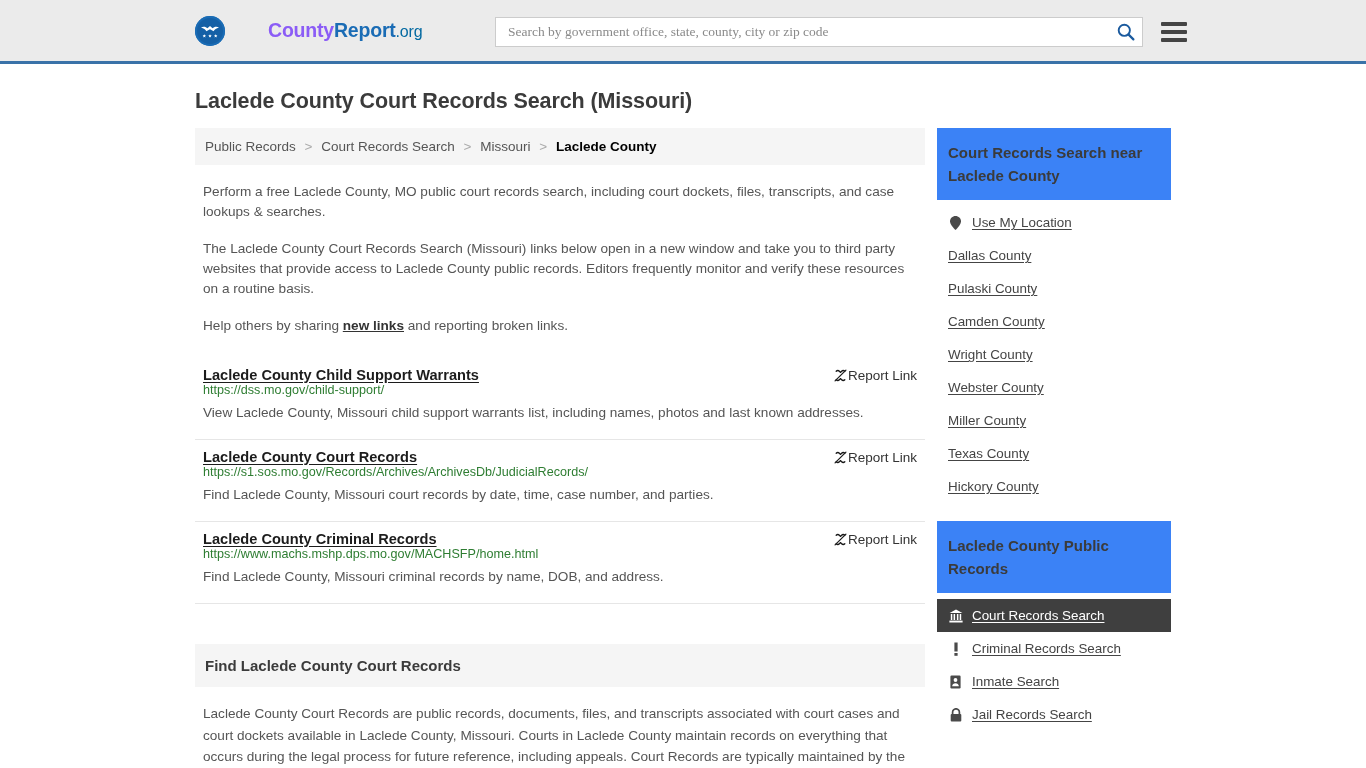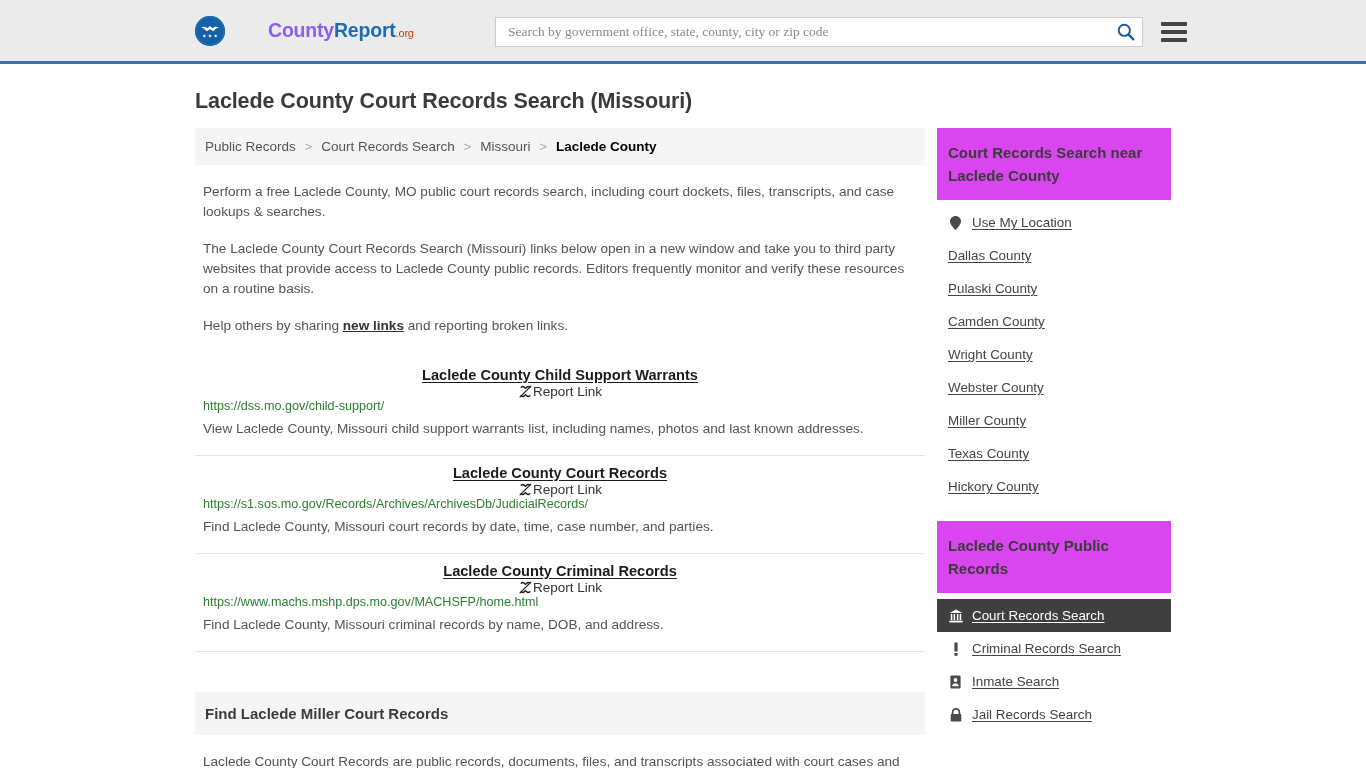--- a/index.html
+++ b/index.html
@@ -40,21 +40,21 @@
   .logo-badge svg { display:block; width:30px; height:30px; }
   .logo-text {
     font-size: 19.5px;
     letter-spacing: -0.2px;
     color: #2b2b2b;
     font-weight: 400;
     white-space: nowrap;
   }
   .logo-text .b-office { color: #1a6cb5; font-weight: 700; }
   .logo-text .b-county { color: #8b5cf6; font-weight: 700; margin-left: 36px; }
-  .logo-text .b-org { color: #c2410c; font-size: 11px; }
+  .logo-text .b-org { color: #0369a1; font-size: 16px; }
 
   .search-area {
     position: absolute;
     left: 495px;
     top: 17px;
     display: flex;
     align-items: center;
   }
   .search-box {
     width: 648px;
@@ -148,21 +148,20 @@
   .link-entry {
     padding: 9px 8px 16px 8px;
     border-bottom: 1px solid #e6e6e6;
     position: relative;
   }
   .link-entry:last-child { border-bottom: 1px solid #e6e6e6; }
   .link-row {
     display: flex;
     justify-content: space-between;
     align-items: center;
-    flex-direction: column;
   }
   .link-title {
     font-size: 14.6px;
     font-weight: 700;
     color: #1c1c1c;
     text-decoration: underline;
     text-underline-offset: 2px;
   }
   .report-link {
     display: flex;
@@ -201,21 +200,21 @@
     font-size: 13.6px;
     line-height: 21.5px;
     color: #555555;
     margin: 16px 0 0 8px;
     max-width: 712px;
   }
 
   
   .panel { margin-bottom: 18px; }
   .panel-header {
-    background: #d946ef;
+    background: #3b82f6;
     padding: 13px 11px;
     font-size: 15px;
     font-weight: 700;
     color: #3b3b3b;
     line-height: 23px;
   }
   .panel-list { padding: 6px 0 0 0; }
   .panel-item {
     display: flex;
     align-items: center;
@@ -358,21 +357,21 @@
                 <span>Report Link</span>
               </a>
             </div>
             <a href="#" class="link-url">https://www.machs.mshp.dps.mo.gov/MACHSFP/home.html</a>
             <div class="link-desc">Find Laclede County, Missouri criminal records by name, DOB, and address.</div>
           </div>
 
         </div>
 
         <div class="find-section">
-          <div class="find-header">Find Laclede Miller Court Records</div>
+          <div class="find-header">Find Laclede County Court Records</div>
           <div class="find-body">Laclede County Court Records are public records, documents, files, and transcripts associated with court cases and court dockets available in Laclede County, Missouri. Courts in Laclede County maintain records on everything that occurs during the legal process for future reference, including appeals. Court Records are typically maintained by the courts that produce the records. These courts may exist at the Federal, Missouri State, Laclede County, and</div>
         </div>
 
       </div>
 
       <div class="side-col">
 
         <div class="panel">
           <div class="panel-header">Court Records Search near Laclede County</div>
           <div class="panel-list">

